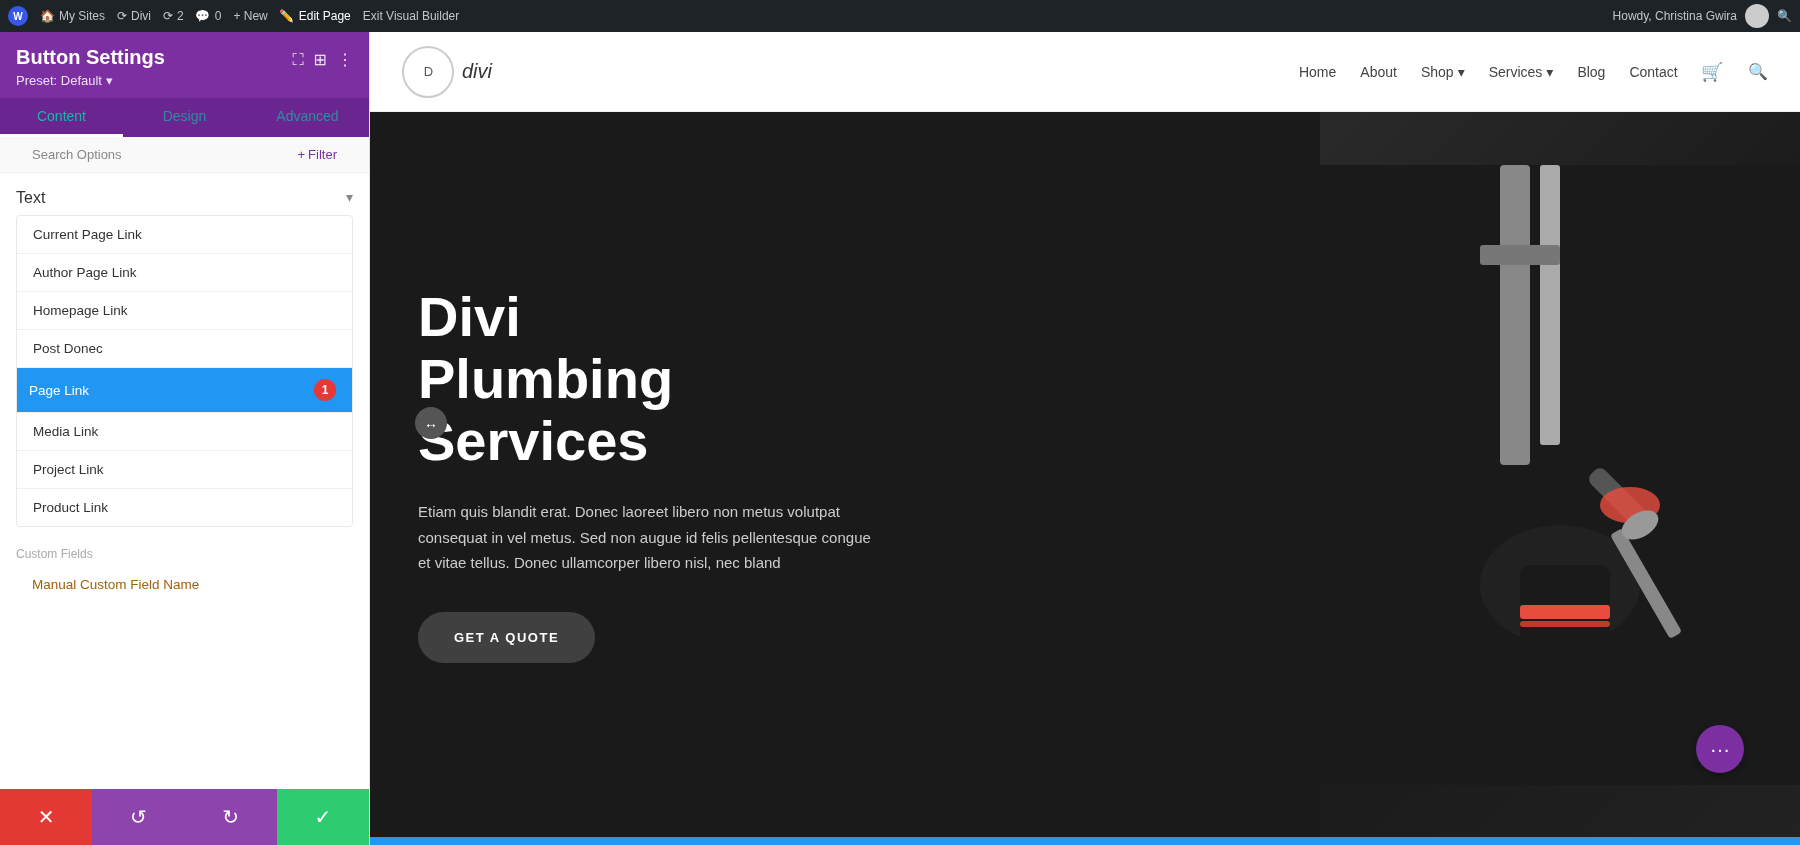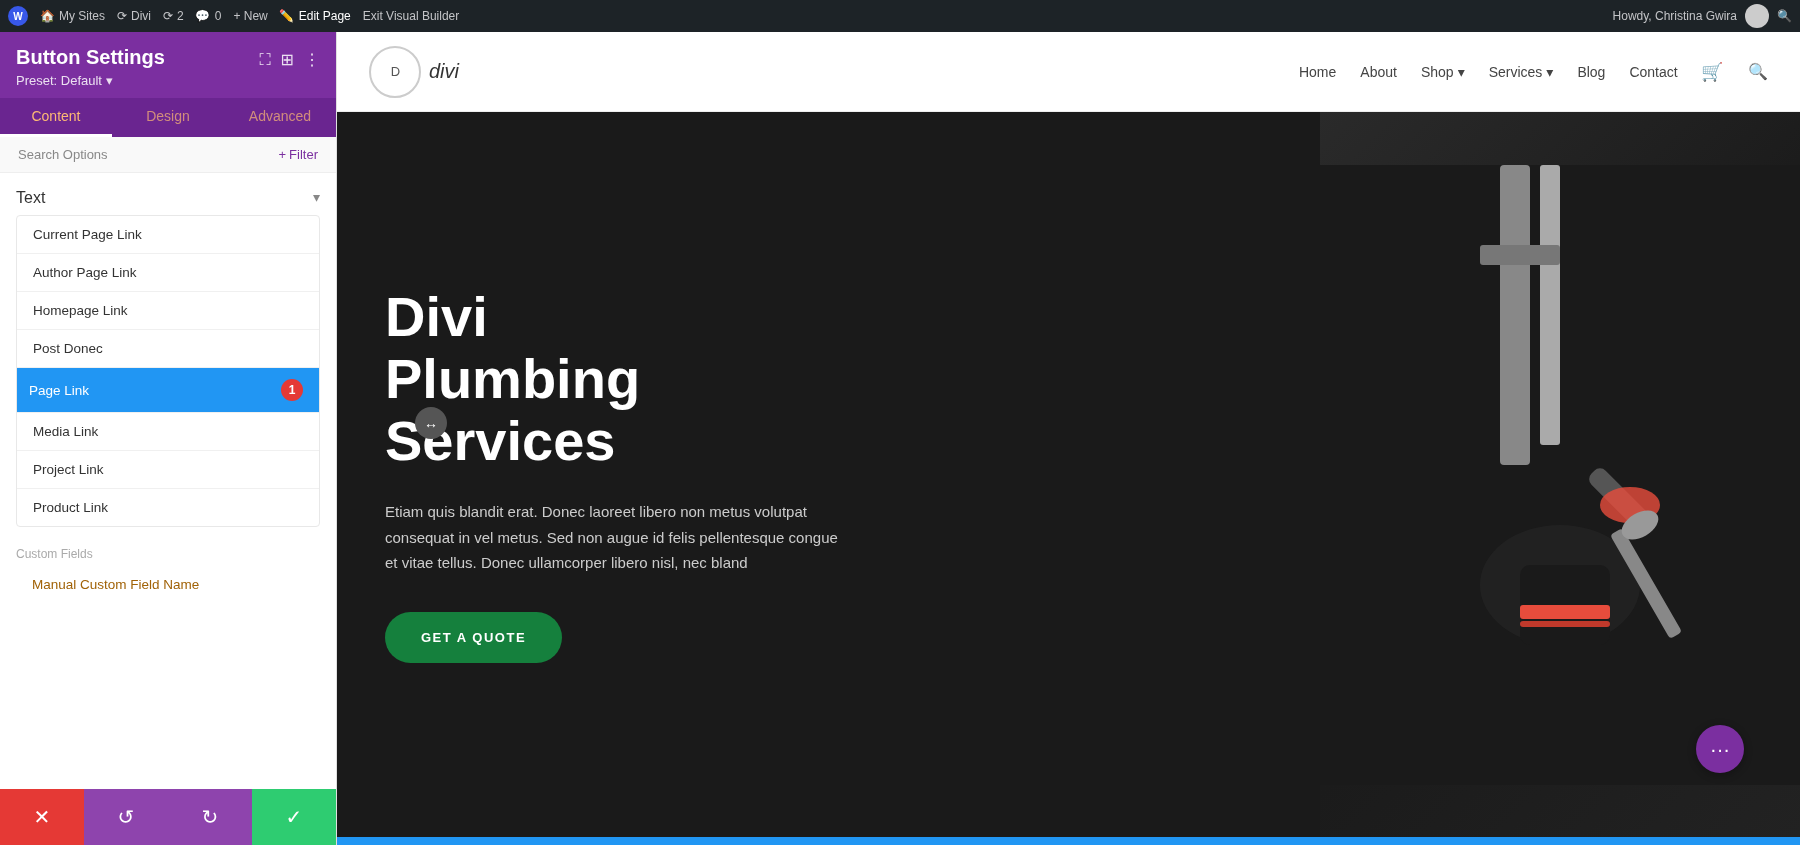--- a/index.html
+++ b/index.html
@@ -30,21 +30,21 @@
 
     
     .main-layout {
       display: flex;
       flex: 1;
       overflow: hidden;
     }
 
     
     .left-panel {
-      width: 337px;
+      width: 370px;
       flex-shrink: 0;
       background: #fff;
       display: flex;
       flex-direction: column;
       border-right: 1px solid #e0e0e0;
     }
 
     
     .panel-header {
       background: #7b2fa0;
@@ -82,36 +82,36 @@
 
     
     .panel-tabs {
       display: flex;
       background: #6a2590;
     }
     .panel-tab {
       flex: 1;
       text-align: center;
       padding: 10px;
-      color: #fdba74;
+      color: #14b8a6;
       font-size: 14px;
       font-weight: 500;
       cursor: pointer;
       opacity: 0.7;
     }
     .panel-tab.active {
       opacity: 1;
       border-bottom: 3px solid white;
     }
 
     
     .panel-search {
       display: flex;
       align-items: center;
-      padding: 10px 18px;
+      padding: 10px 32px;
       border-bottom: 1px solid #eee;
       background: #f9f9f9;
     }
     .search-input-wrap {
       flex: 1;
       color: #888;
       font-size: 13px;
     }
     .filter-btn {
       color: #7b2fa0;
@@ -301,21 +301,21 @@
       margin-bottom: 28px;
     }
     .hero-text {
       font-size: 15px;
       color: #ccc;
       line-height: 1.7;
       margin-bottom: 36px;
       max-width: 460px;
     }
     .hero-btn {
-      background: #15803d;
+      background: #404040;
       color: white;
       border: none;
       padding: 18px 36px;
       border-radius: 30px;
       font-size: 13px;
       font-weight: 700;
       letter-spacing: 1.5px;
       cursor: pointer;
       width: fit-content;
     }

